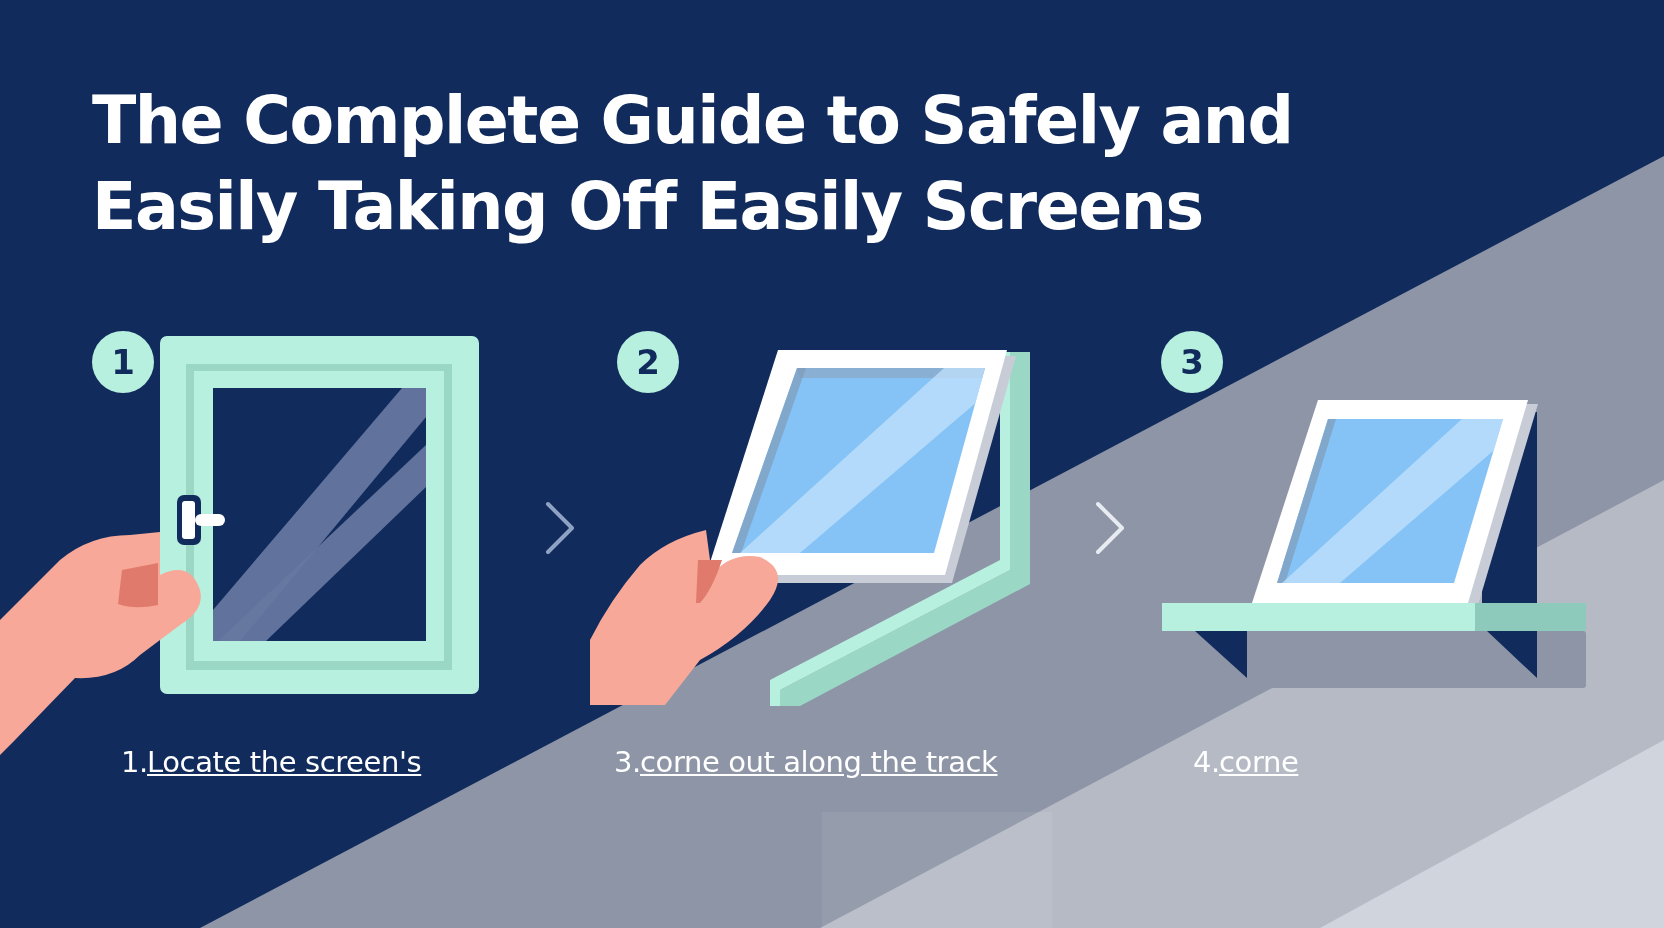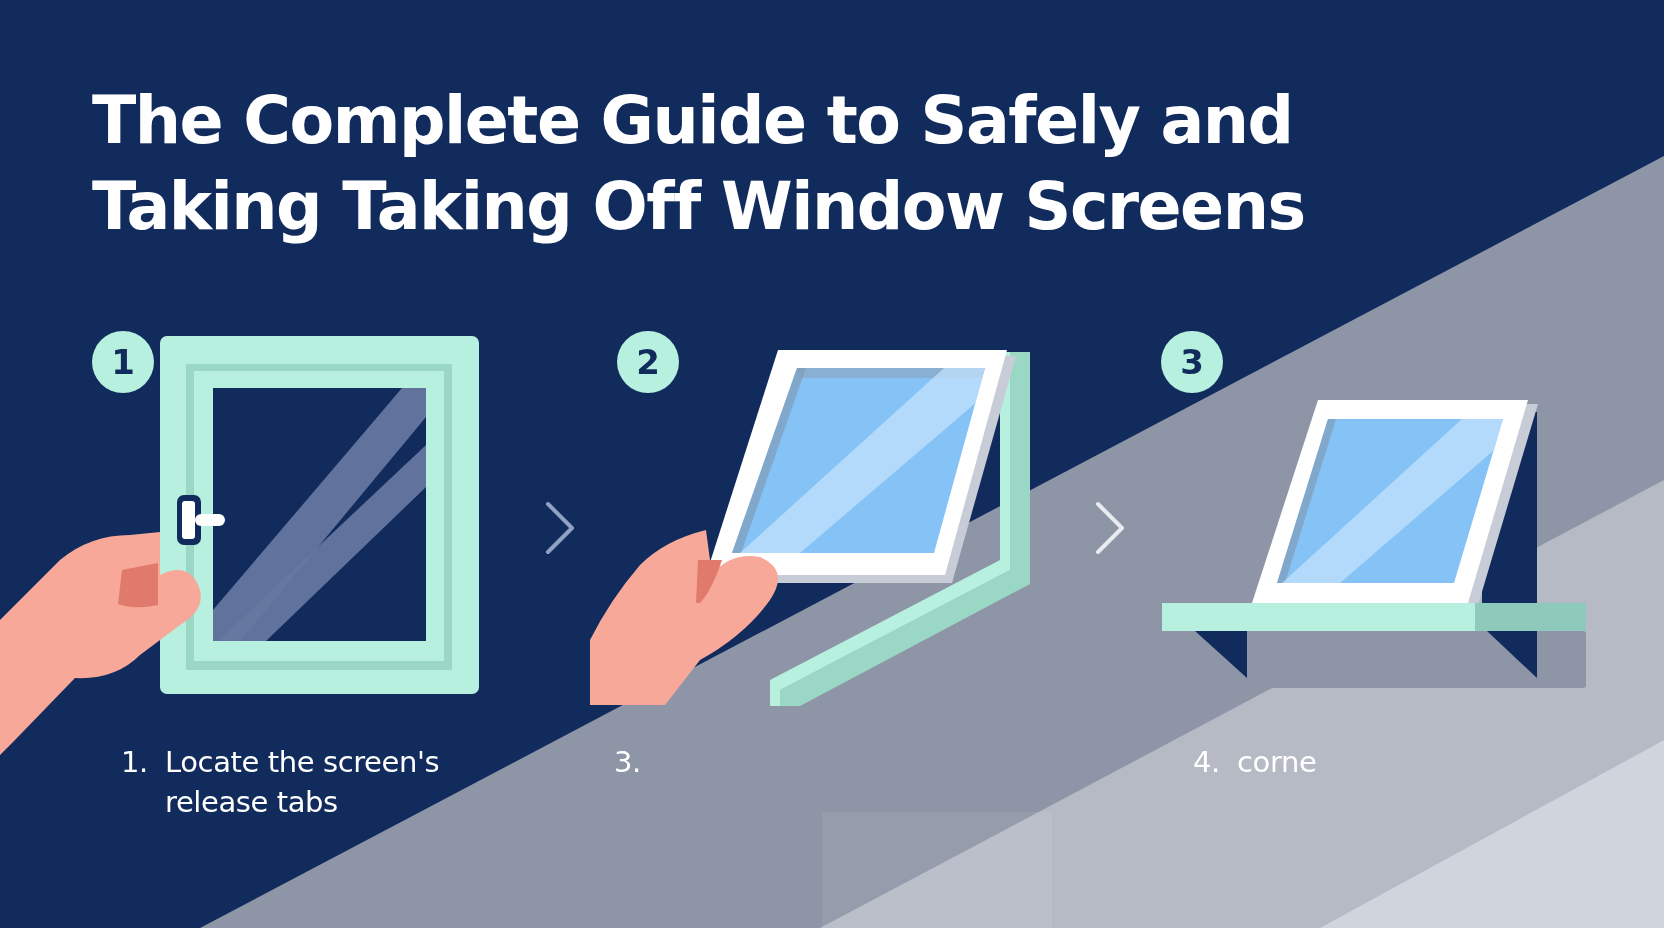--- a/index.html
+++ b/index.html
@@ -4,40 +4,40 @@
 <style>
   html, body { margin:0; padding:0; }
   body { width:1664px; height:928px; overflow:hidden; background:#112b5c; position:relative; font-family:"DejaVu Sans", sans-serif; }
   .canvas { position:absolute; left:0; top:0; width:1664px; height:928px; }
   .bg-svg { position:absolute; left:0; top:0; }
   .title { position:absolute; left:92px; top:78px; margin:0; color:#ffffff; font-family:"DejaVu Sans", sans-serif; font-weight:bold; font-size:65px; line-height:86px; letter-spacing:-1.5px; white-space:nowrap; }
   .title span { display:block; }
   .badge { position:absolute; width:62px; height:62px; border-radius:50%; background:#b8f0df; color:#112b5c; font-family:"DejaVu Sans", sans-serif; font-weight:bold; font-size:34px; line-height:62px; text-align:center; }
   .caption { position:absolute; color:#ffffff; font-family:"DejaVu Sans", sans-serif; font-size:29px; line-height:40px; letter-spacing:-0.4px; }
   .caption .num { position:absolute; left:0; top:0; }
-  .caption .txt { display:block; margin-left:44px; white-space:nowrap; }
+  .caption .txt { display:block; margin-left:26px; white-space:nowrap;text-decoration:underline; }
   .illus { position:absolute; left:0; top:0; }
   .chevron { position:absolute; }
 </style>
 </head>
 <body>
 
 <div class="canvas">
 
   <svg class="bg-svg" width="1664" height="928" viewBox="0 0 1664 928">
     <rect x="0" y="0" width="1664" height="928" fill="#112b5c"></rect>
     <polygon points="200,928 1664,156 1664,928" fill="#8d95a6"></polygon>
     <polygon points="820,928 1664,480 1664,928" fill="#b9bec9" opacity="0.9"></polygon>
     <polygon points="1320,928 1664,740 1664,928" fill="#d0d4dc"></polygon>
     <rect x="822" y="812" width="230" height="116" fill="#ffffff" opacity="0.08"></rect>
   </svg>
 
   <h1 class="title">
     <span>The Complete Guide to Safely and</span>
-    <span>Taking Taking Off Window Screens</span>
+    <span>Easily Taking Off Easily Screens</span>
   </h1>
 
   <svg class="illus" width="1664" height="928" viewBox="0 0 1664 928">
 
     <rect x="160" y="336" width="319" height="358" rx="7" fill="#b8f0df"></rect>
     <rect x="186" y="364" width="266" height="306" fill="#9ad8c5"></rect>
     <rect x="194" y="371" width="250" height="290" fill="#b8f0df"></rect>
 
     <rect x="213" y="388" width="213" height="253" fill="#112b5c"></rect>
     <clipPath id="g1clip">
@@ -112,25 +112,25 @@
     <polyline points="4,4 28,28 4,52" fill="none" stroke="#e8ebf0" stroke-width="4" stroke-linecap="round" stroke-linejoin="round"></polyline>
   </svg>
 
   <div class="badge" style="left:92px;top:331px;">1</div>
   <div class="badge" style="left:617px;top:331px;">2</div>
   <div class="badge" style="left:1161px;top:331px;">3</div>
 
   <div class="caption" style="left:121px;top:742px;">
     <span class="num">1.</span>
     <span class="txt">Locate the screen's</span>
-    <span class="txt">release tabs</span>
   </div>
 
   <div class="caption" style="left:614px;top:742px;">
     <span class="num">3.</span>
+    <span class="txt">corne out along the track</span>
   </div>
 
   <div class="caption" style="left:1193px;top:742px;">
     <span class="num">4.</span>
     <span class="txt">corne</span>
   </div>
 
 </div>
 
 </body></html>

